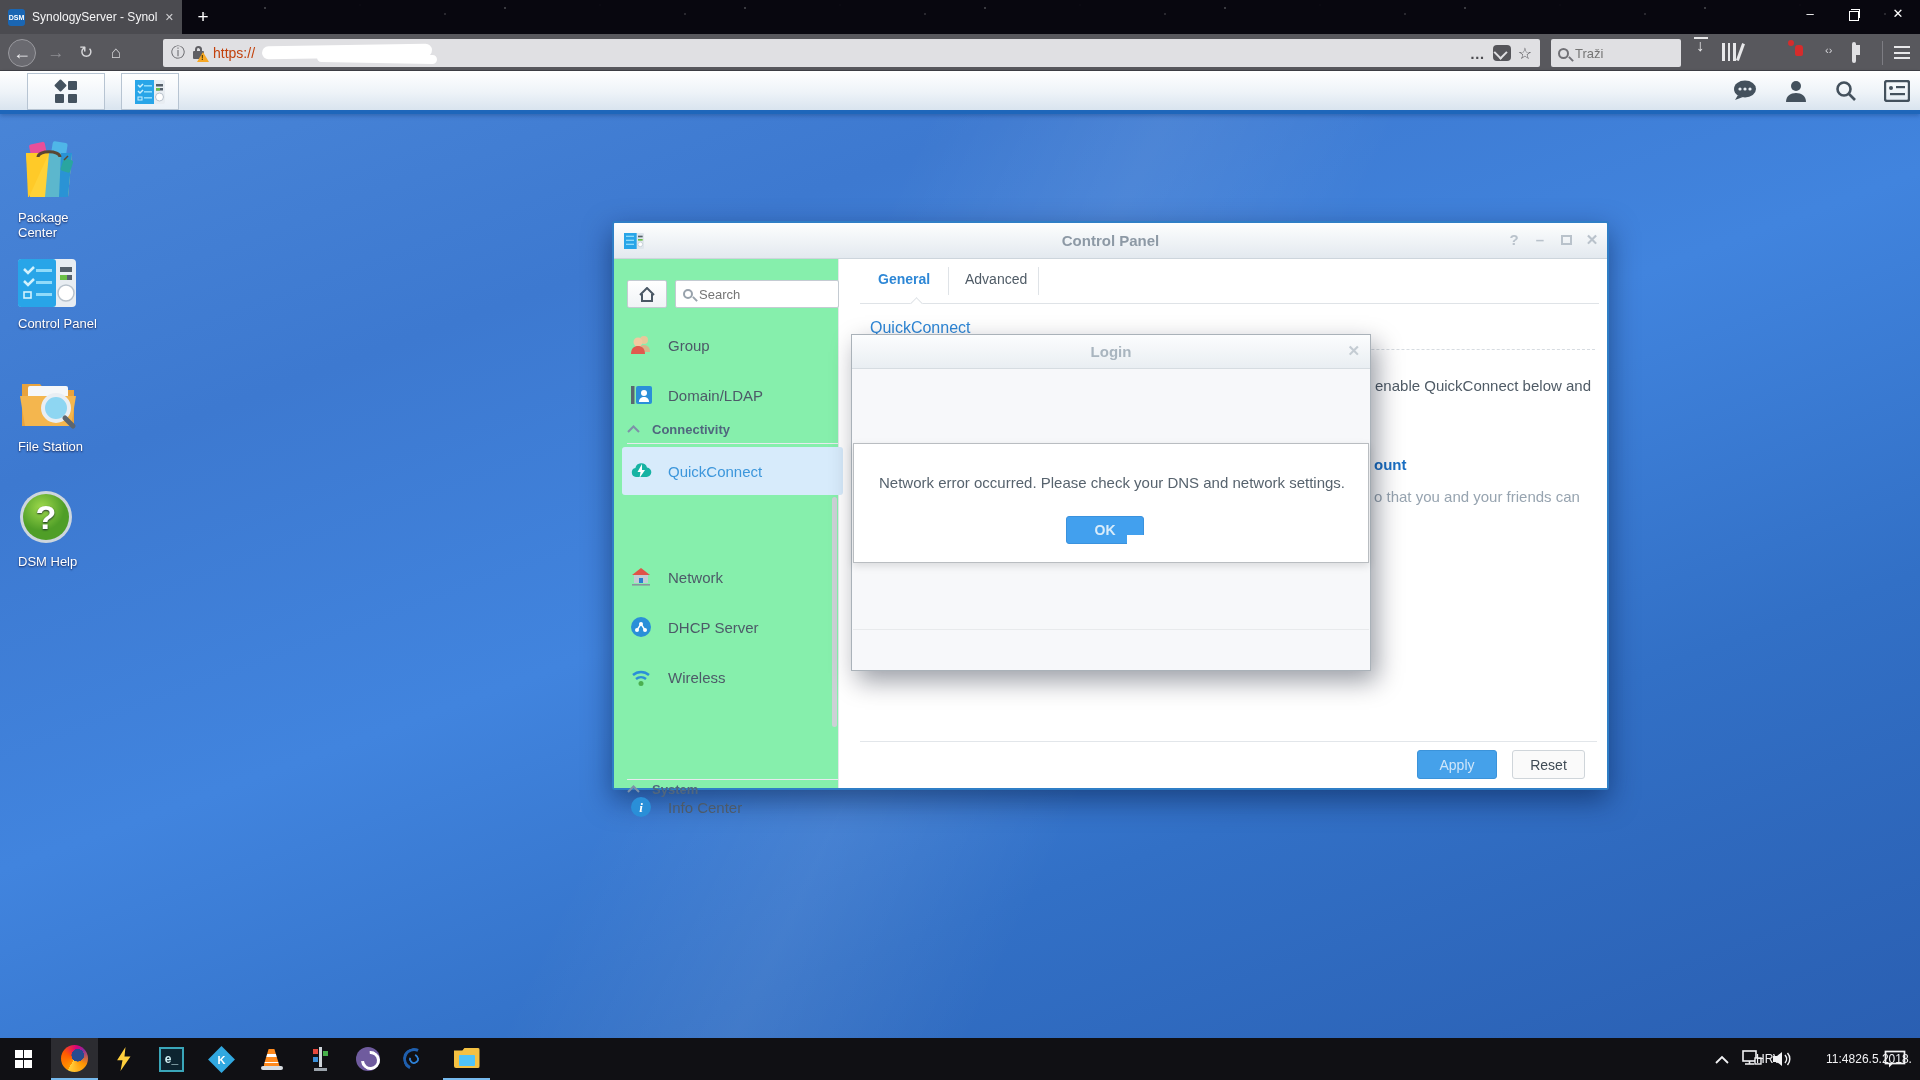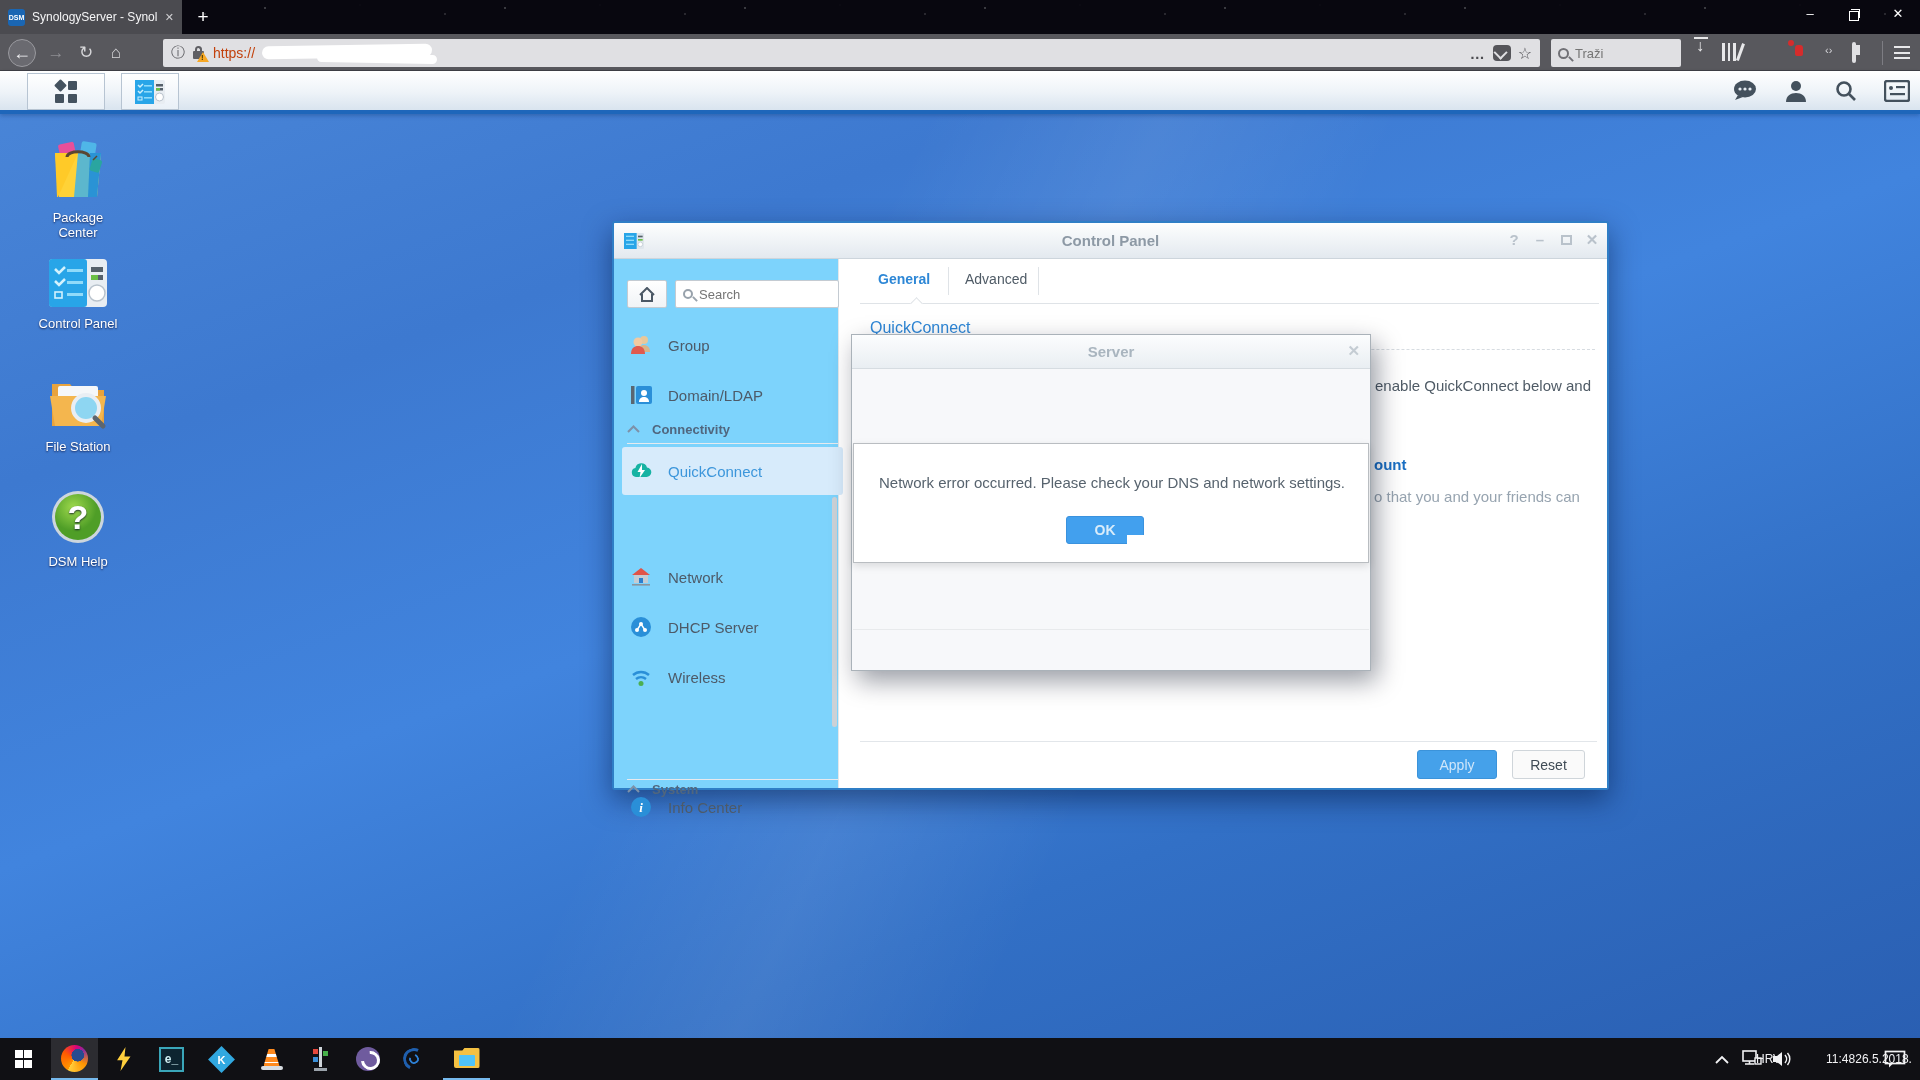--- a/index.html
+++ b/index.html
@@ -81,32 +81,32 @@
   .desktop{position:absolute;left:0;top:71px;width:1920px;height:967px;
     background-image:
       linear-gradient(115deg, rgba(255,255,255,0) 40%, rgba(255,255,255,.08) 50%, rgba(255,255,255,0) 60%),
       linear-gradient(160deg,#4a86d8 0%,#3d79d0 25%,#4184de 48%,#3270c6 72%,#2a5fb2 100%);}
   .dsm-bar{position:absolute;left:0;top:0;width:1920px;height:43px;
     background:linear-gradient(#ffffff,#eef3f8 55%,#d9e4ef);border-bottom:4px solid #1e66ba;box-shadow:0 2px 4px rgba(0,30,80,.25)}
   .dsm-btn{position:absolute;top:2px;height:37px;background:linear-gradient(#ffffff,#e9f0f7);border:1px solid #b7c4d2;
     display:flex;align-items:center;justify-content:center}
   .dsm-right{position:absolute;right:10px;top:0;height:39px;display:flex;align-items:center;gap:26px}
 
-  .dicon{position:absolute;width:120px;text-align:center;color:#fff;font-size:13px;text-shadow:0 1px 2px rgba(0,0,40,.75)}
+  .dicon{position:absolute;width:120px;text-align:left;color:#fff;font-size:13px;text-shadow:0 1px 2px rgba(0,0,40,.75)}
   .dicon .art{margin:0 auto 6px}
 
   
   .cpwin{position:absolute;left:612px;top:221px;width:997px;height:569px;background:#fff;border:2px solid #2f7ec6;
     border-radius:3px;box-shadow:0 10px 28px rgba(0,20,60,.5)}
   .cp-title{position:absolute;left:0;top:0;right:0;height:36px;background:linear-gradient(#fdfefe,#e3e9ef);
     border-bottom:1px solid #cdd5dc;border-radius:2px 2px 0 0}
   .cp-title-text{position:absolute;left:0;right:0;top:9px;text-align:center;color:#8d99a5;font-weight:bold;font-size:15px}
   .cp-ctl{position:absolute;top:8px;color:#b9c2cb;font-size:15px;font-weight:bold;width:22px;text-align:center}
   .cp-max{width:11px;height:10px;border:2px solid #b9c2cb;display:inline-block;margin-top:3px}
-  .cp-sidebar{position:absolute;left:0;top:36px;width:225px;bottom:0;background:#7dd3fc;border-right:1px solid #e4e7ea}
+  .cp-sidebar{position:absolute;left:0;top:36px;width:225px;bottom:0;background:#86efac;border-right:1px solid #e4e7ea}
   .homebtn{position:absolute;left:13px;top:21px;width:40px;height:28px;border:1px solid #c4cbd2;border-radius:2px;background:linear-gradient(#fff,#f0f3f6);
     display:flex;align-items:center;justify-content:center}
   .cp-search{position:absolute;left:61px;top:21px;width:164px;height:28px;border:1px solid #c4cbd2;border-radius:2px;background:#fff;
     display:flex;align-items:center;padding:0 7px;gap:6px}
   .cp-search input{border:none;outline:none;width:120px;font-size:13px;color:#444;font-family:"Liberation Sans",sans-serif}
   .cp-mag{width:10px;height:10px;border:2px solid #98a2ac;border-radius:50%;position:relative;flex:0 0 auto}
   .cp-mag:after{content:"";position:absolute;left:7px;top:7px;width:6px;height:2px;background:#98a2ac;transform:rotate(45deg)}
   .srow{position:absolute;left:8px;width:221px;height:48px;border-radius:3px;display:flex;align-items:center;gap:16px;padding-left:8px;
     color:#4d5a68;font-size:15px}
   .srow .igx{width:22px;height:22px;flex:0 0 auto}
@@ -482,21 +482,21 @@
       <div class="frag" style="top:229px;left:522px;color:#97a4b0">o that you and your friends can</div>
 
       <div class="cp-footer-line"></div>
       <div class="btn btn-apply">Apply</div>
       <div class="btn btn-reset">Reset</div>
     </div>
   </div>
 
   <div class="login">
     <div class="login-title">
-      <div class="login-title-text">Server</div>
+      <div class="login-title-text">Login</div>
       <div class="login-x">✕</div>
     </div>
     <div class="login-footline"></div>
     <div class="alert">
       <div class="alert-msg">Network error occurred. Please check your DNS and network settings.</div>
       <div class="okb"><span>OK</span><span class="okn"></span></div>
     </div>
   </div>
 
   <div class="wtb">

